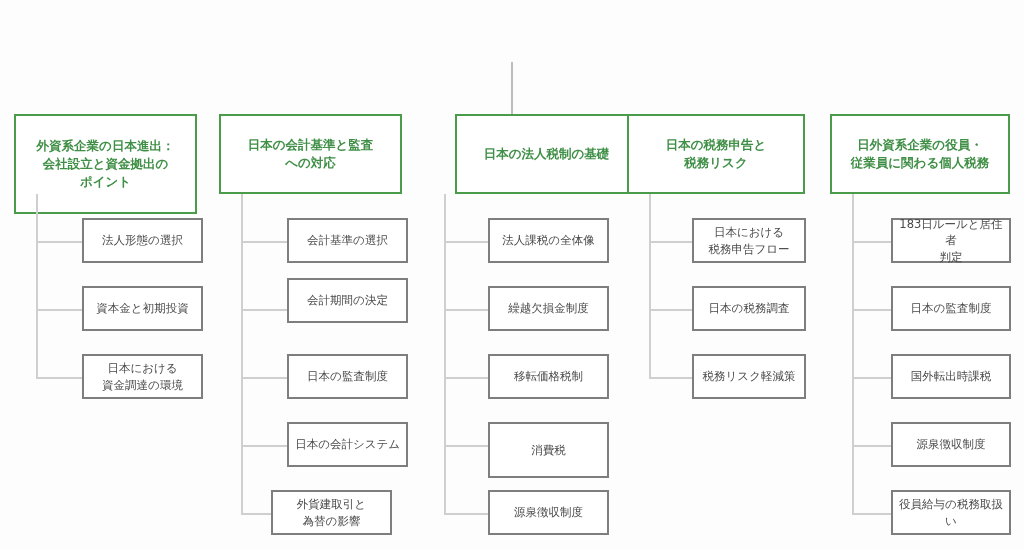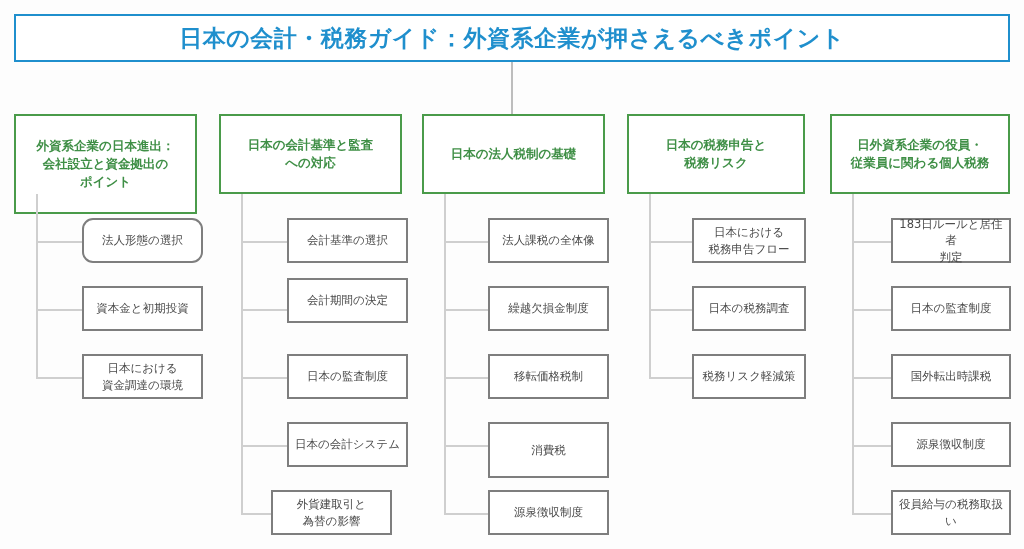--- a/index.html
+++ b/index.html
@@ -98,34 +98,31 @@
     font-size: 11.5px;
     line-height: 1.45;
     padding: 0 6px;
   }
 </style>
 </head>
 <body>
 
 <div class="canvas">
 
-  <div class="title-box">
-    <div class="title-text">日本の会計・税務ガイド：外資系企業が押さえるべきポイント</div>
-  </div>
 
   <div class="trunk-stem" style="left:511px; top:62px; height:52px;"></div>
 
   <div id="columns-layer">
       <div class="column" style="left: 14px; width: 183px;">
         <div class="head-box" style="width: 183px; height: 100px;">
           <div class="head-text">外資系企業の日本進出：<br>会社設立と資金拠出の<br>ポイント</div>
         </div>
         <div class="spine" style="left: 22px; top: 80px; height: 182.5px;"></div>
         <div class="branch" style="left: 22px; top: 126.5px; width: 46px;"></div>
-        <div class="leaf-box" style="left: 68px; top: 104px; width: 121px; height: 45px; border-radius: 11px;">
+        <div class="leaf-box" style="left: 68px; top: 104px; width: 121px; height: 45px;">
           <div class="leaf-text">法人形態の選択</div>
         </div>
         <div class="branch" style="left: 22px; top: 194.5px; width: 46px;"></div>
         <div class="leaf-box" style="left: 68px; top: 172px; width: 121px; height: 45px;">
           <div class="leaf-text">資本金と初期投資</div>
         </div>
         <div class="branch" style="left: 22px; top: 262.5px; width: 46px;"></div>
         <div class="leaf-box" style="left: 68px; top: 240px; width: 121px; height: 45px;">
           <div class="leaf-text">日本における<br>資金調達の環境</div>
         </div>
@@ -141,30 +138,30 @@
         </div>
         <div class="branch" style="left: 22px; top: 194.5px; width: 46px;"></div>
         <div class="leaf-box" style="left: 68px; top: 164px; width: 121px; height: 45px;">
           <div class="leaf-text">会計期間の決定</div>
         </div>
         <div class="branch" style="left: 22px; top: 262.5px; width: 46px;"></div>
         <div class="leaf-box" style="left: 68px; top: 240px; width: 121px; height: 45px;">
           <div class="leaf-text">日本の監査制度</div>
         </div>
         <div class="branch" style="left: 22px; top: 330.5px; width: 46px;"></div>
-        <div class="leaf-box" style="left: 68px; top: 308px; width: 121px; height: 45px;">
+        <div class="leaf-box" style="left: 68px; top: 308px; width: 121px; height: 45px; justify-content: flex-end;">
           <div class="leaf-text">日本の会計システム</div>
         </div>
         <div class="branch" style="left: 22px; top: 398.5px; width: 46px;"></div>
         <div class="leaf-box" style="left: 52px; top: 376px; width: 121px; height: 45px;">
           <div class="leaf-text">外貨建取引と<br>為替の影響</div>
         </div>
       </div>
       <div class="column" style="left: 422px; width: 183px;">
-        <div class="head-box" style="width: 183px; height: 80px;">
+        <div class="head-box" style="width: 183px; height: 80px; margin-left: 33px;">
           <div class="head-text">日本の法人税制の基礎</div>
         </div>
         <div class="spine" style="left: 22px; top: 80px; height: 318.5px;"></div>
         <div class="branch" style="left: 22px; top: 126.5px; width: 44px;"></div>
         <div class="leaf-box" style="left: 66px; top: 104px; width: 121px; height: 45px;">
           <div class="leaf-text">法人課税の全体像</div>
         </div>
         <div class="branch" style="left: 22px; top: 194.5px; width: 44px;"></div>
         <div class="leaf-box" style="left: 66px; top: 172px; width: 121px; height: 45px; text-align: right;">
           <div class="leaf-text">繰越欠損金制度</div>

